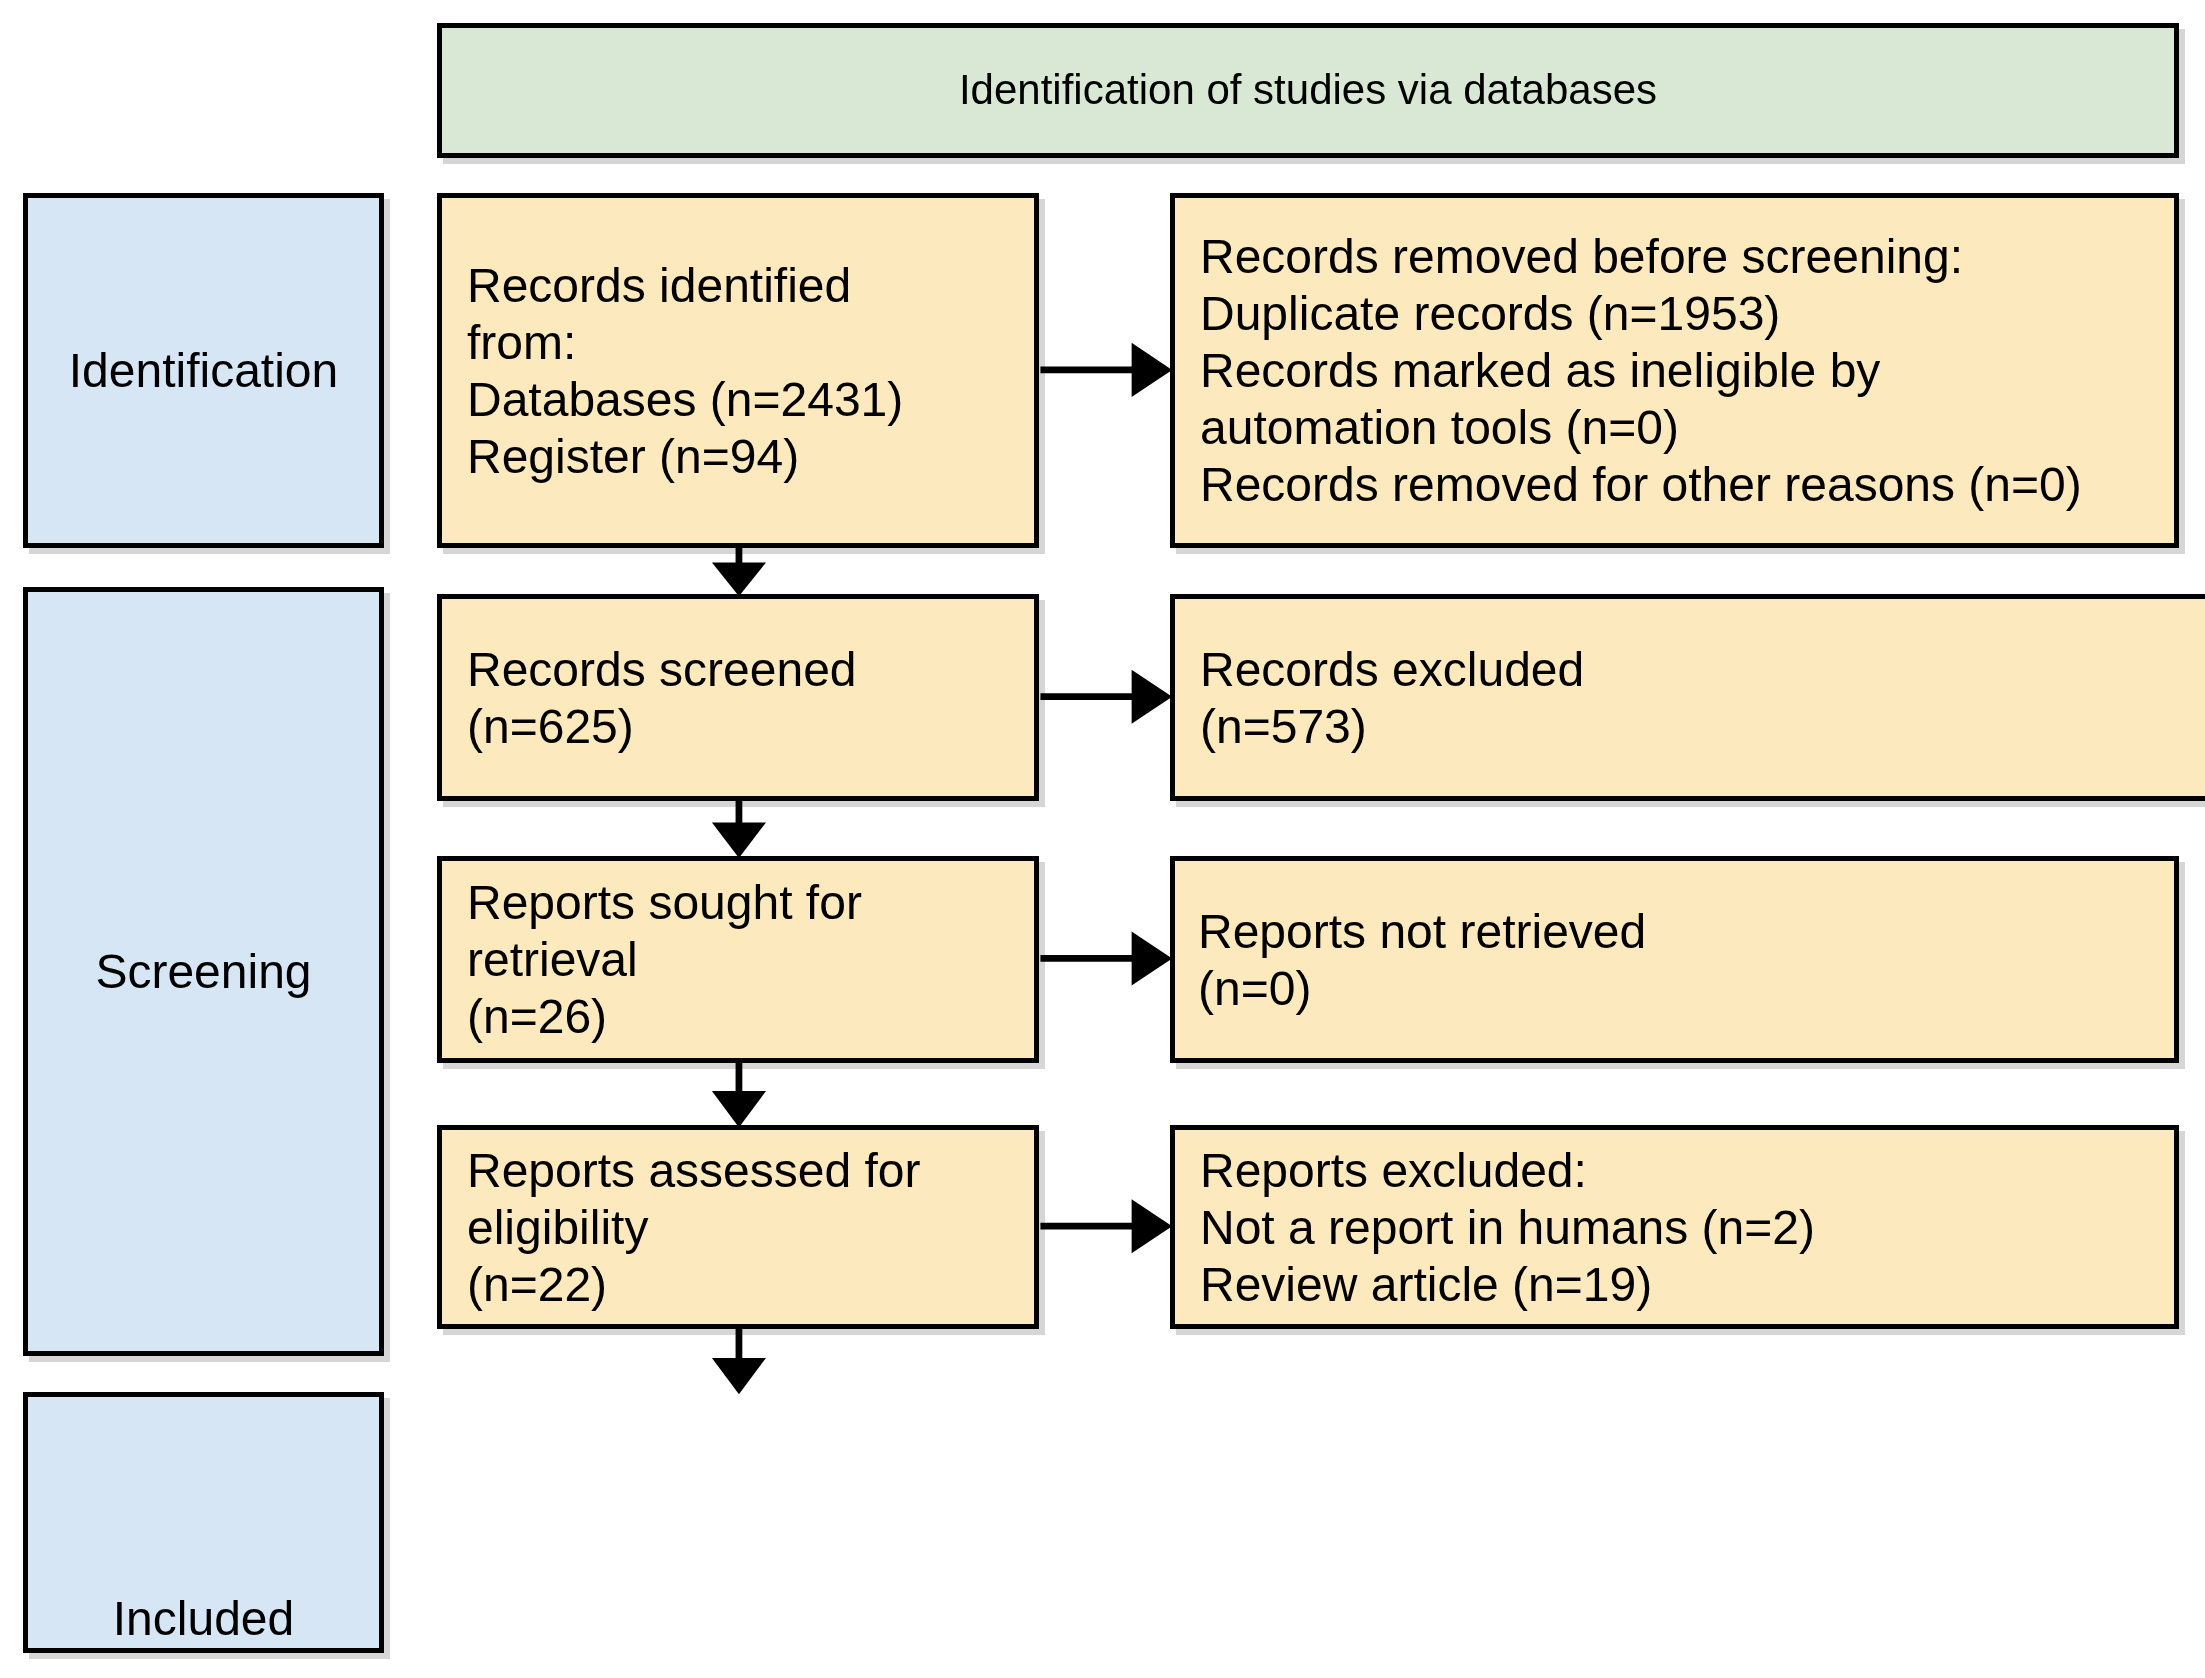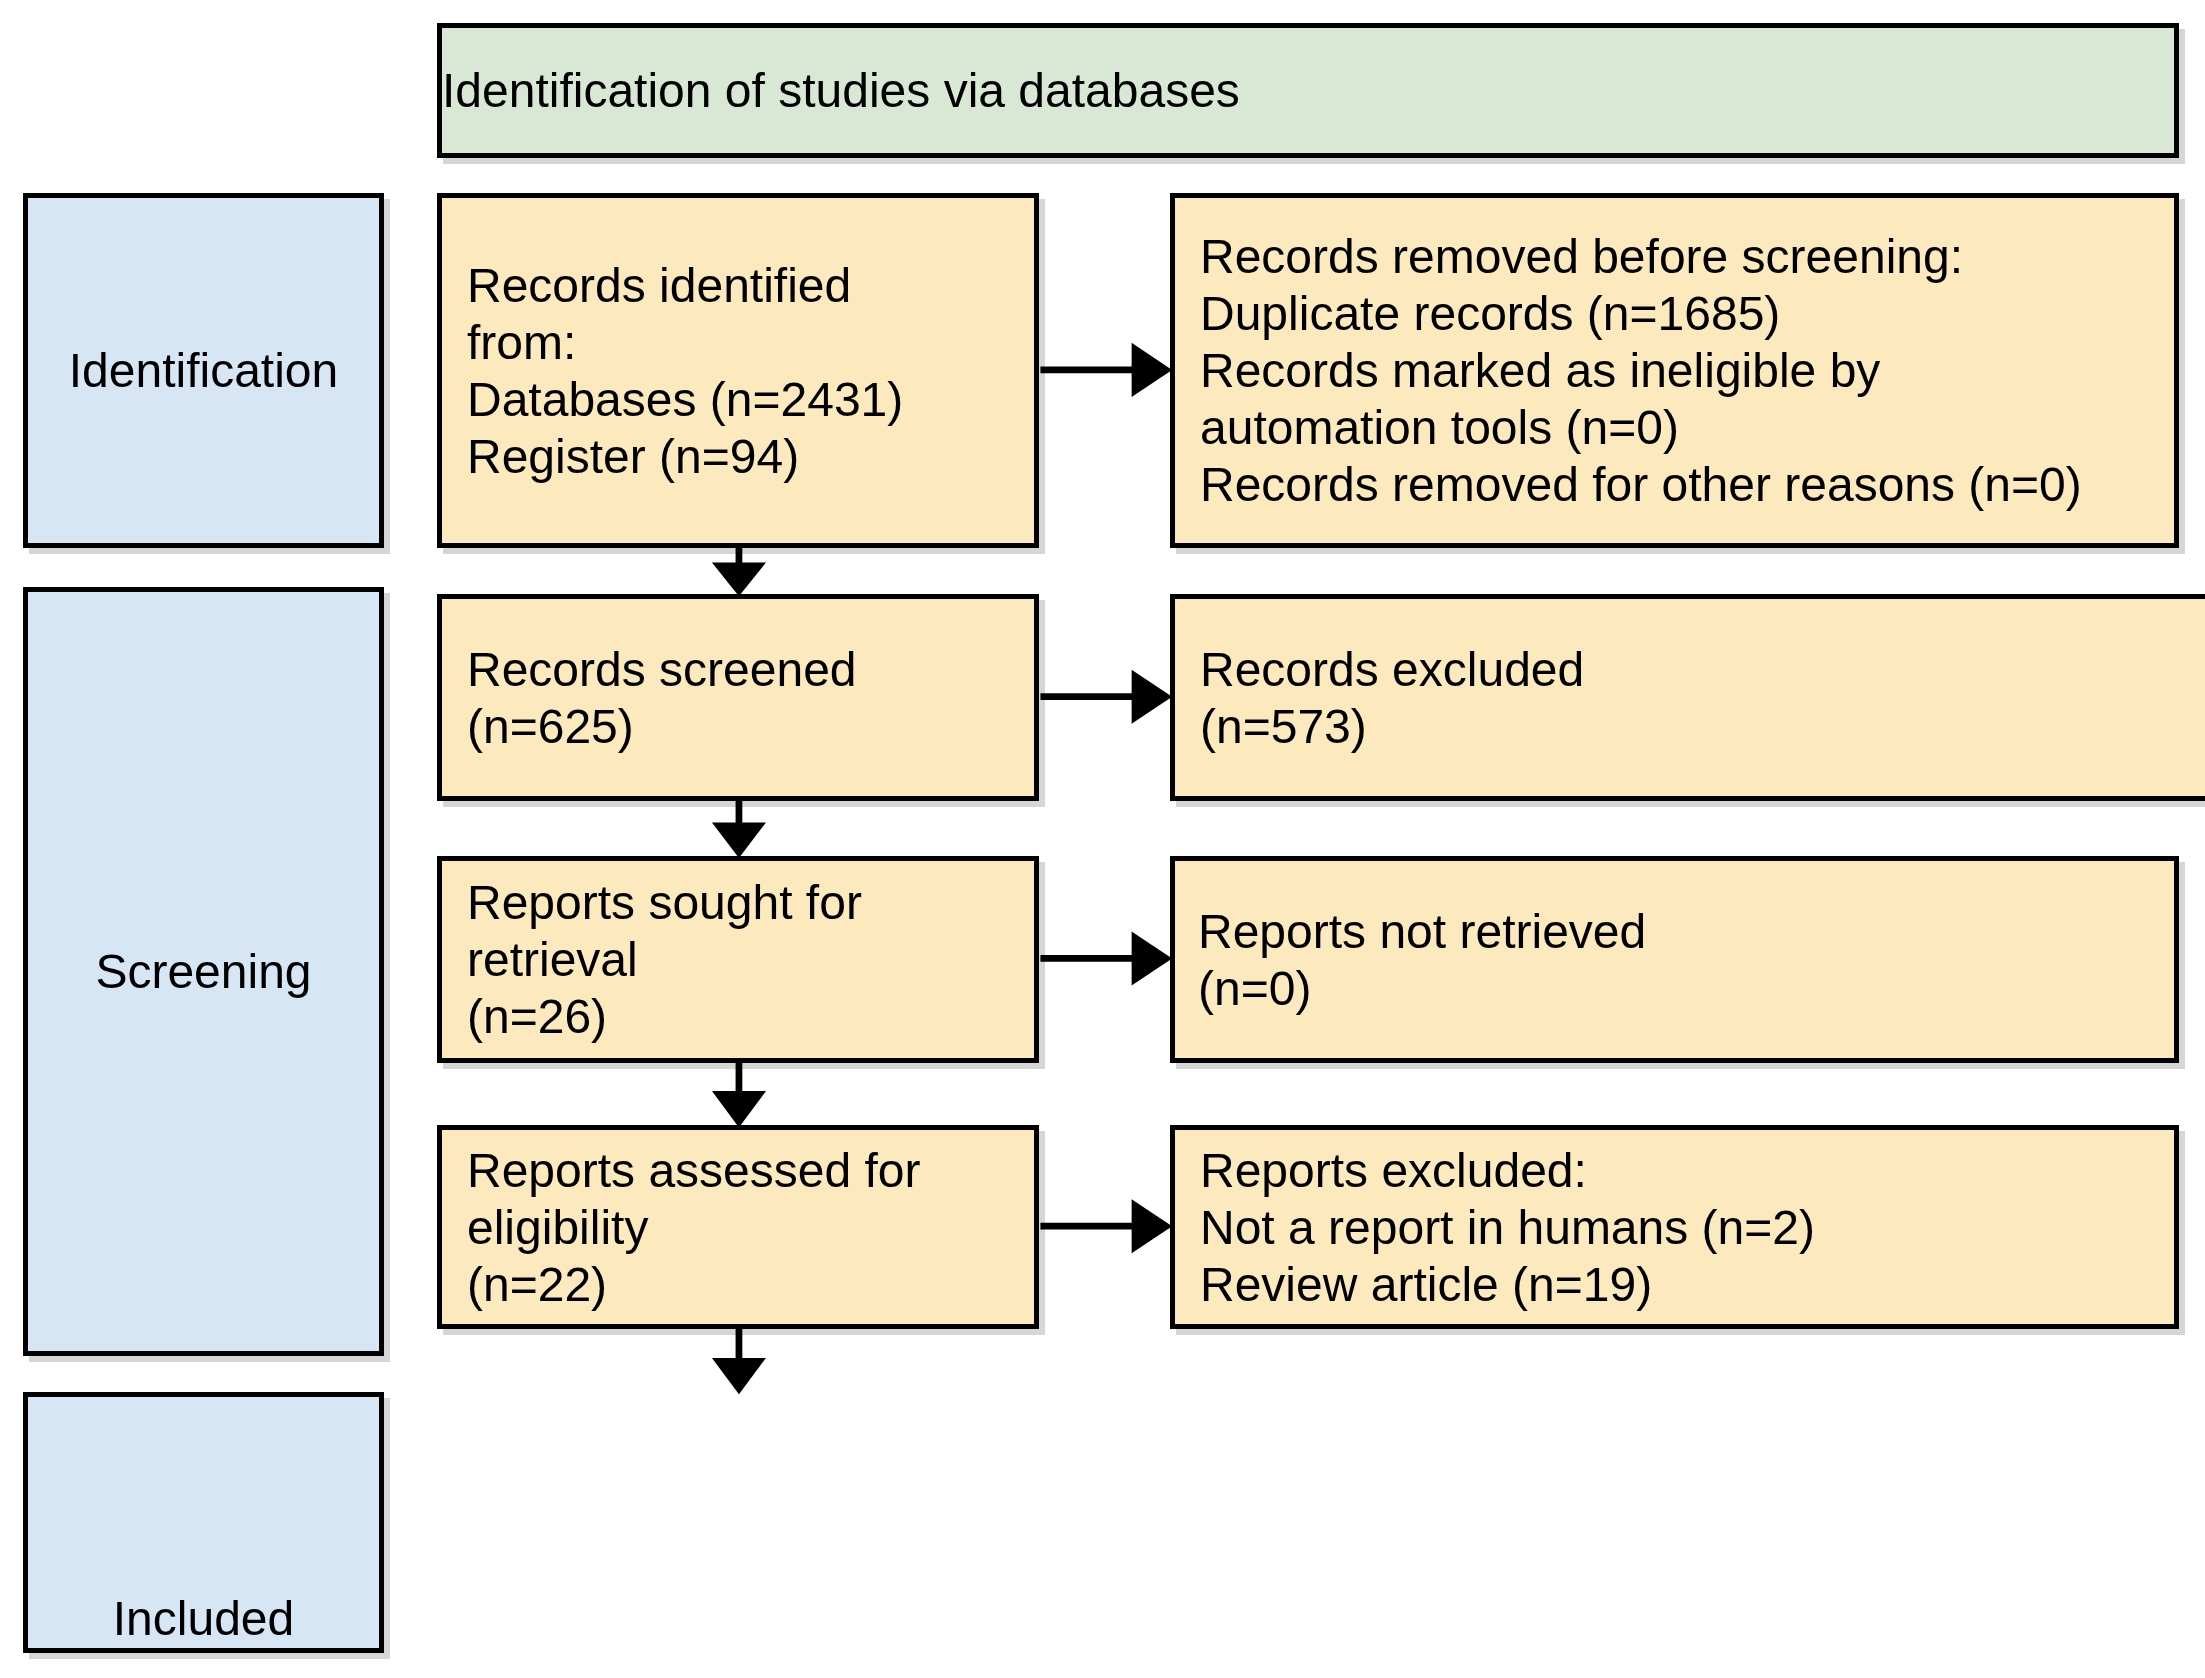--- a/index.html
+++ b/index.html
@@ -14,21 +14,22 @@
   .box{
     position:absolute;
     box-sizing:border-box;
     border:5px solid #000;
     box-shadow:6px 6px 0 rgba(0,0,0,0.16);
     display:flex;
     align-items:center;
   }
   .header-box{
     background:var(--header-fill,#d9e8d4);
-    font-size:48px;
+    justify-content:center;
+    font-size:42px;
   }
   .stage-box{
     background:var(--stage-fill,#d7e6f4);
     justify-content:center;
     font-size:48px;
   }
   .process-box{
     background:var(--process-fill,#fce9bd);
     font-size:48px;
     padding:0 24px 0 25px;
@@ -84,21 +85,21 @@
 (n=26)</span>
   </div>
   <div class="box process-box" style="left:437px;top:1125px;width:602px;height:204px;">
     <span class="box-text">Reports assessed for
 eligibility
 (n=22)</span>
   </div>
 
   <div class="box process-box" style="left:1170px;top:193px;width:1009px;height:355px;">
     <span class="box-text">Records removed before screening:
-Duplicate records (n=1685)
+Duplicate records (n=1953)
 Records marked as ineligible by
 automation tools (n=0)
 Records removed for other reasons (n=0)</span>
   </div>
   <div class="box process-box" style="left:1170px;top:594px;width:1086px;height:207px;">
     <span class="box-text">Records excluded
 (n=573)</span>
   </div>
   <div class="box process-box" style="left:1170px;top:856px;width:1009px;height:207px;padding-left:23px;">
     <span class="box-text">Reports not retrieved

